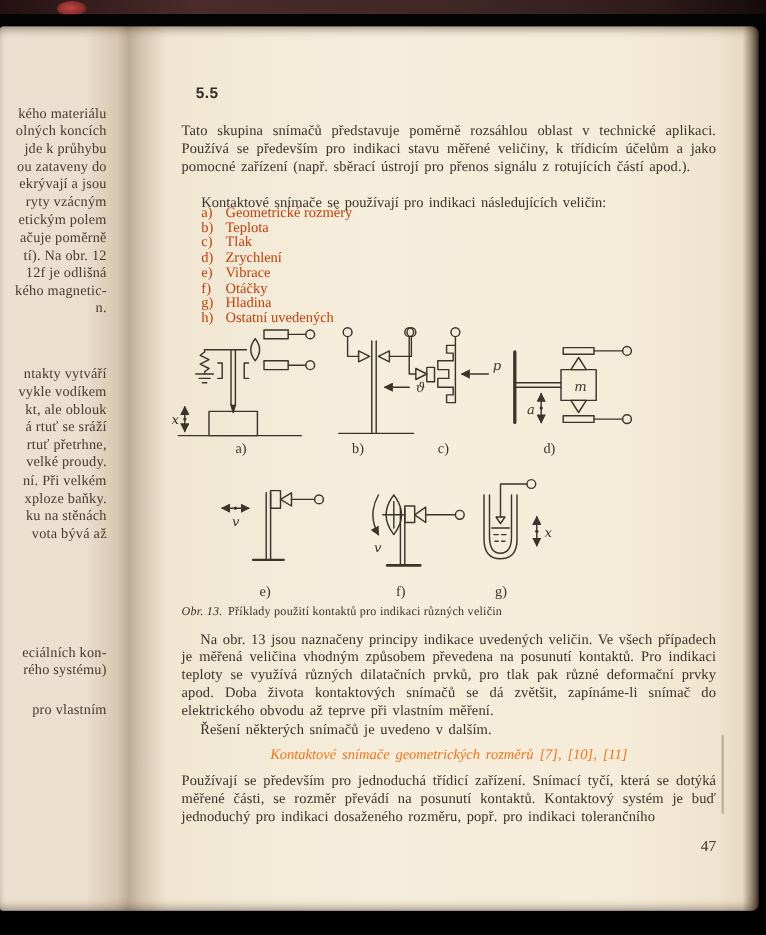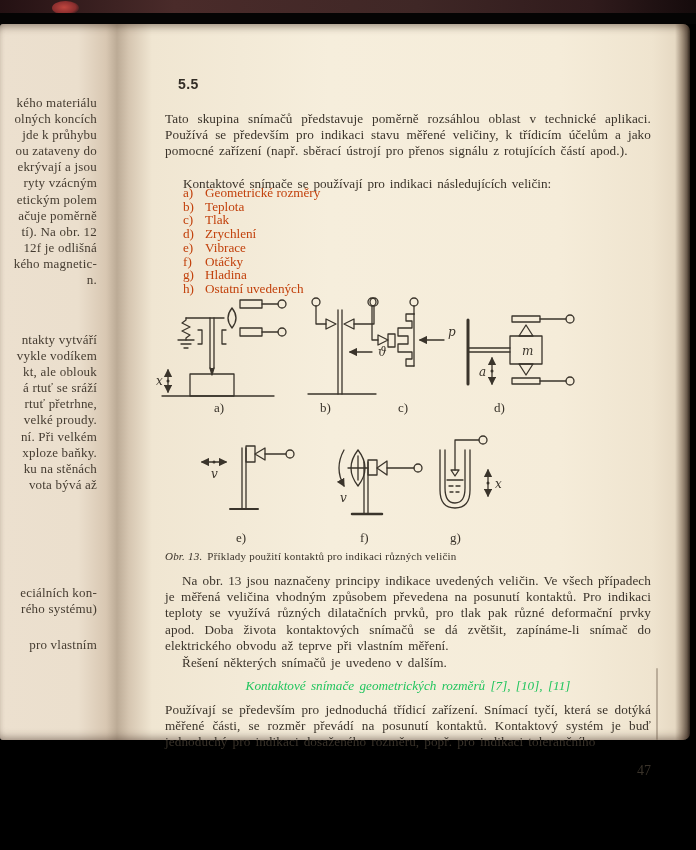--- a/index.html
+++ b/index.html
@@ -5,21 +5,21 @@
   html,body{margin:0;padding:0;background:#111;}
   .shot{position:relative;width:696px;height:850px;background:#000;overflow:hidden;
         font-family:"Liberation Serif",serif;}
   
   .top-strip{position:absolute;top:0;left:0;width:696px;height:13px;
      background:linear-gradient(to right,#241113,#4a2b2a 25%,#3f2726 60%,#301b1c 85%,#150b0c);}
   .top-black{position:absolute;top:13px;left:0;width:696px;height:11px;background:#050404;}
   .red-blob{position:absolute;top:1px;left:52px;width:27px;height:14px;border-radius:50%;
      background:radial-gradient(ellipse at 45% 45%,#c0463f,#8a2e2e 55%,rgba(90,30,30,0) 78%);}
   
-  .paper{position:absolute;top:24px;left:0;width:690px;height:716px;border-radius:3px 7px 7px 3px;
+  .paper{position:absolute;top:24px;left:0;width:690px;height:804px;border-radius:3px 7px 7px 3px;
      background:linear-gradient(to right,
        #ece0cf 0px,#ebdfcd 78px,#d8c7b2 106px,#bcab96 117px,#d6c6b1 129px,
        #f0e6d2 152px,#f6eedc 330px,#f5ecd9 560px,#efe4cf 652px,#e6d9c3 675px,
        #a3927e 682px,#6b5c4e 687px,#2b221b 690px);
      box-shadow:inset 0 7px 9px -5px rgba(60,40,30,.55), inset 0 -7px 9px -5px rgba(60,40,30,.5);}
   .artifact-line{position:absolute;left:656px;top:668px;width:2px;height:72px;
      background:rgba(95,78,60,.35);border-radius:2px;}
   
   .lp{position:absolute;width:97px;text-align:right;font-size:13px;line-height:16.1px;
       color:#453c31;white-space:pre-line;letter-spacing:.2px;}
@@ -33,21 +33,21 @@
       font-weight:bold;font-size:14px;color:#332d26;letter-spacing:.4px;}
   .one-line{position:absolute;left:183px;font-size:13.2px;color:#3a332a;word-spacing:1.6px;}
   .list{position:absolute;top:186px;left:183px;font-size:13.2px;line-height:13.7px;color:#c2410c;font-family:Liberation Serif, serif;}
   .list .mk{display:inline-block;width:22px;}
   .fig{position:absolute;top:290px;left:150px;}
   .fig text{fill:#3a342b;stroke:none;font-family:"Liberation Serif",serif;font-size:13px;}
   .fig text.sym{font-style:italic;font-size:12px;font-family:"DejaVu Serif",serif;}
   .cap{position:absolute;top:550px;left:165px;font-size:11px;color:#3a332a;letter-spacing:.2px;}
   .cap .cl{font-style:italic;margin-right:5px;}
   .sub{position:absolute;top:678px;left:165px;width:486px;text-align:center;font-style:italic;
-      font-size:13.2px;color:#22c55e;word-spacing:2px;}
+      font-size:13.2px;color:#f97316;word-spacing:2px;}
   .pgnum{position:absolute;top:763px;left:165px;width:486px;text-align:right;font-size:14px;
       color:#3a332a;}
 </style>
 </head>
 <body>
 
 <div class="shot">
   <div class="top-strip"></div>
   <div class="red-blob"></div>
   <div class="top-black"></div>

